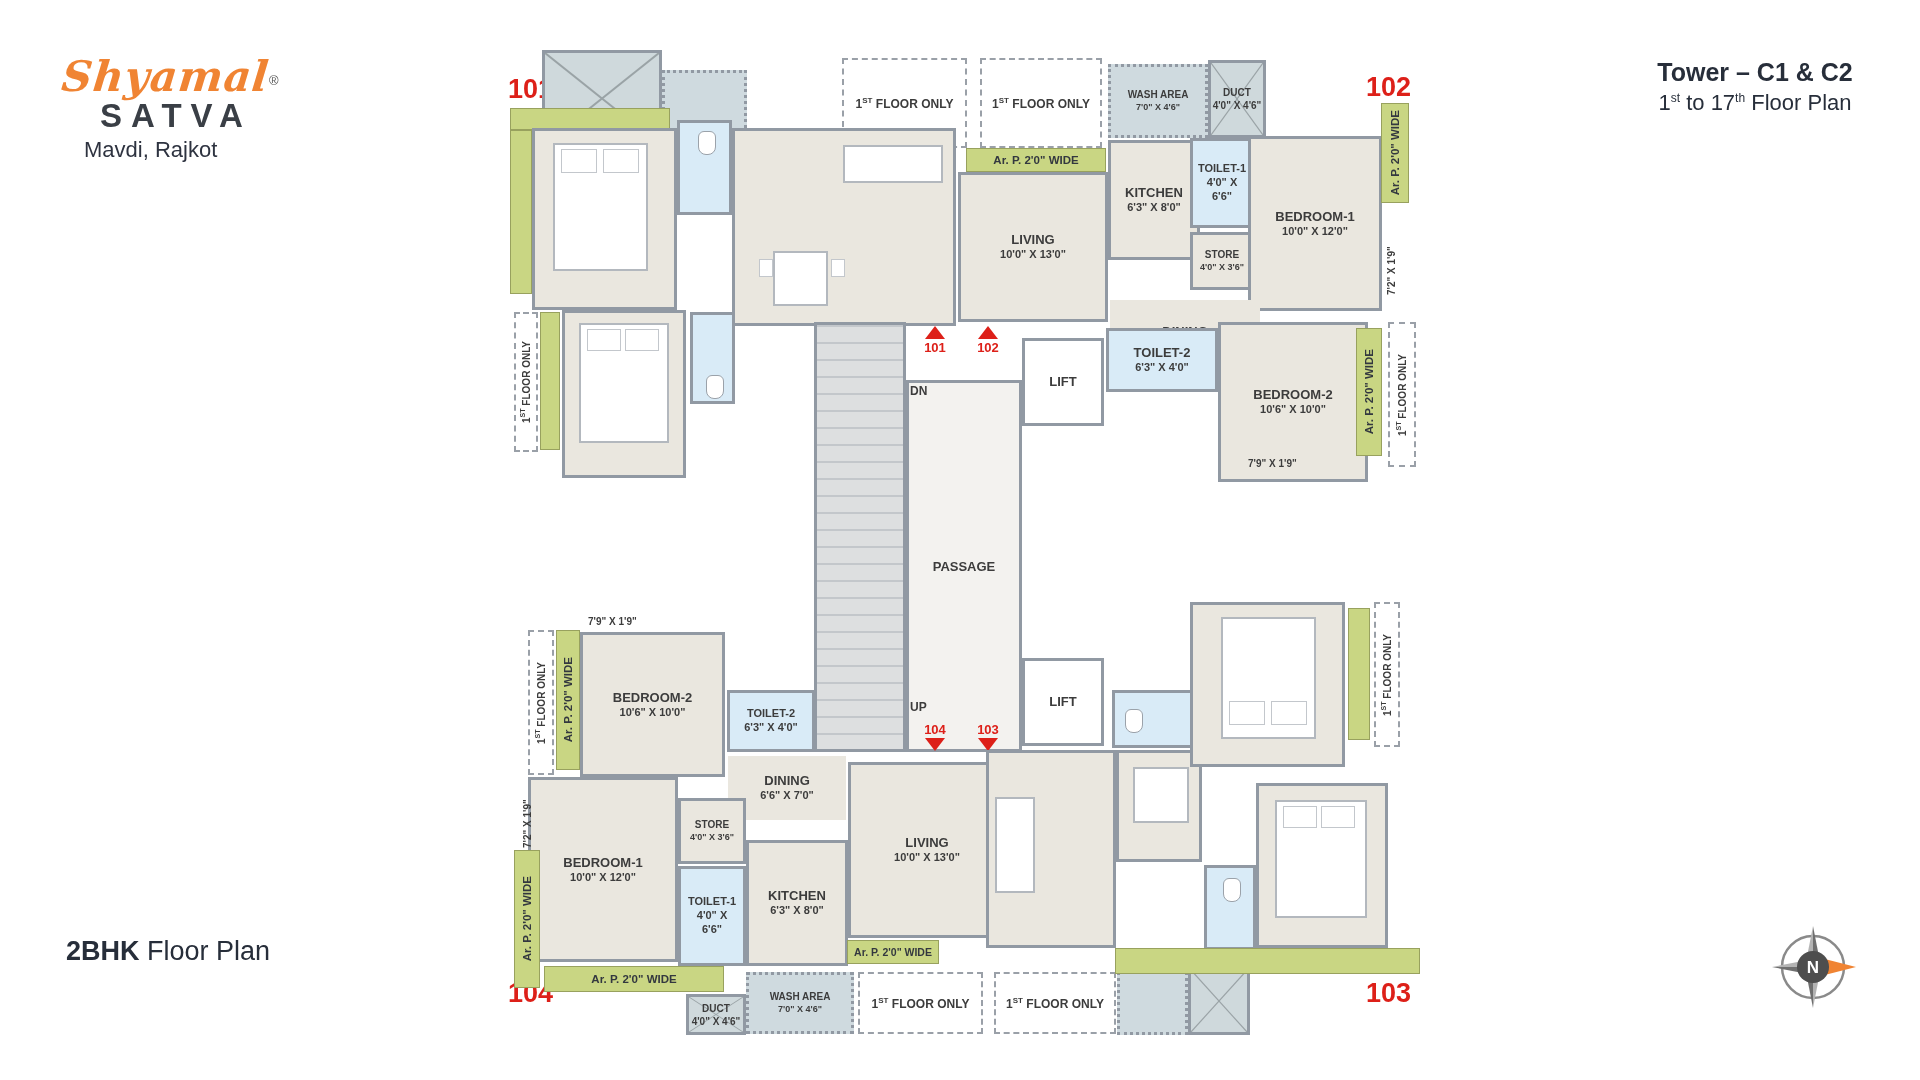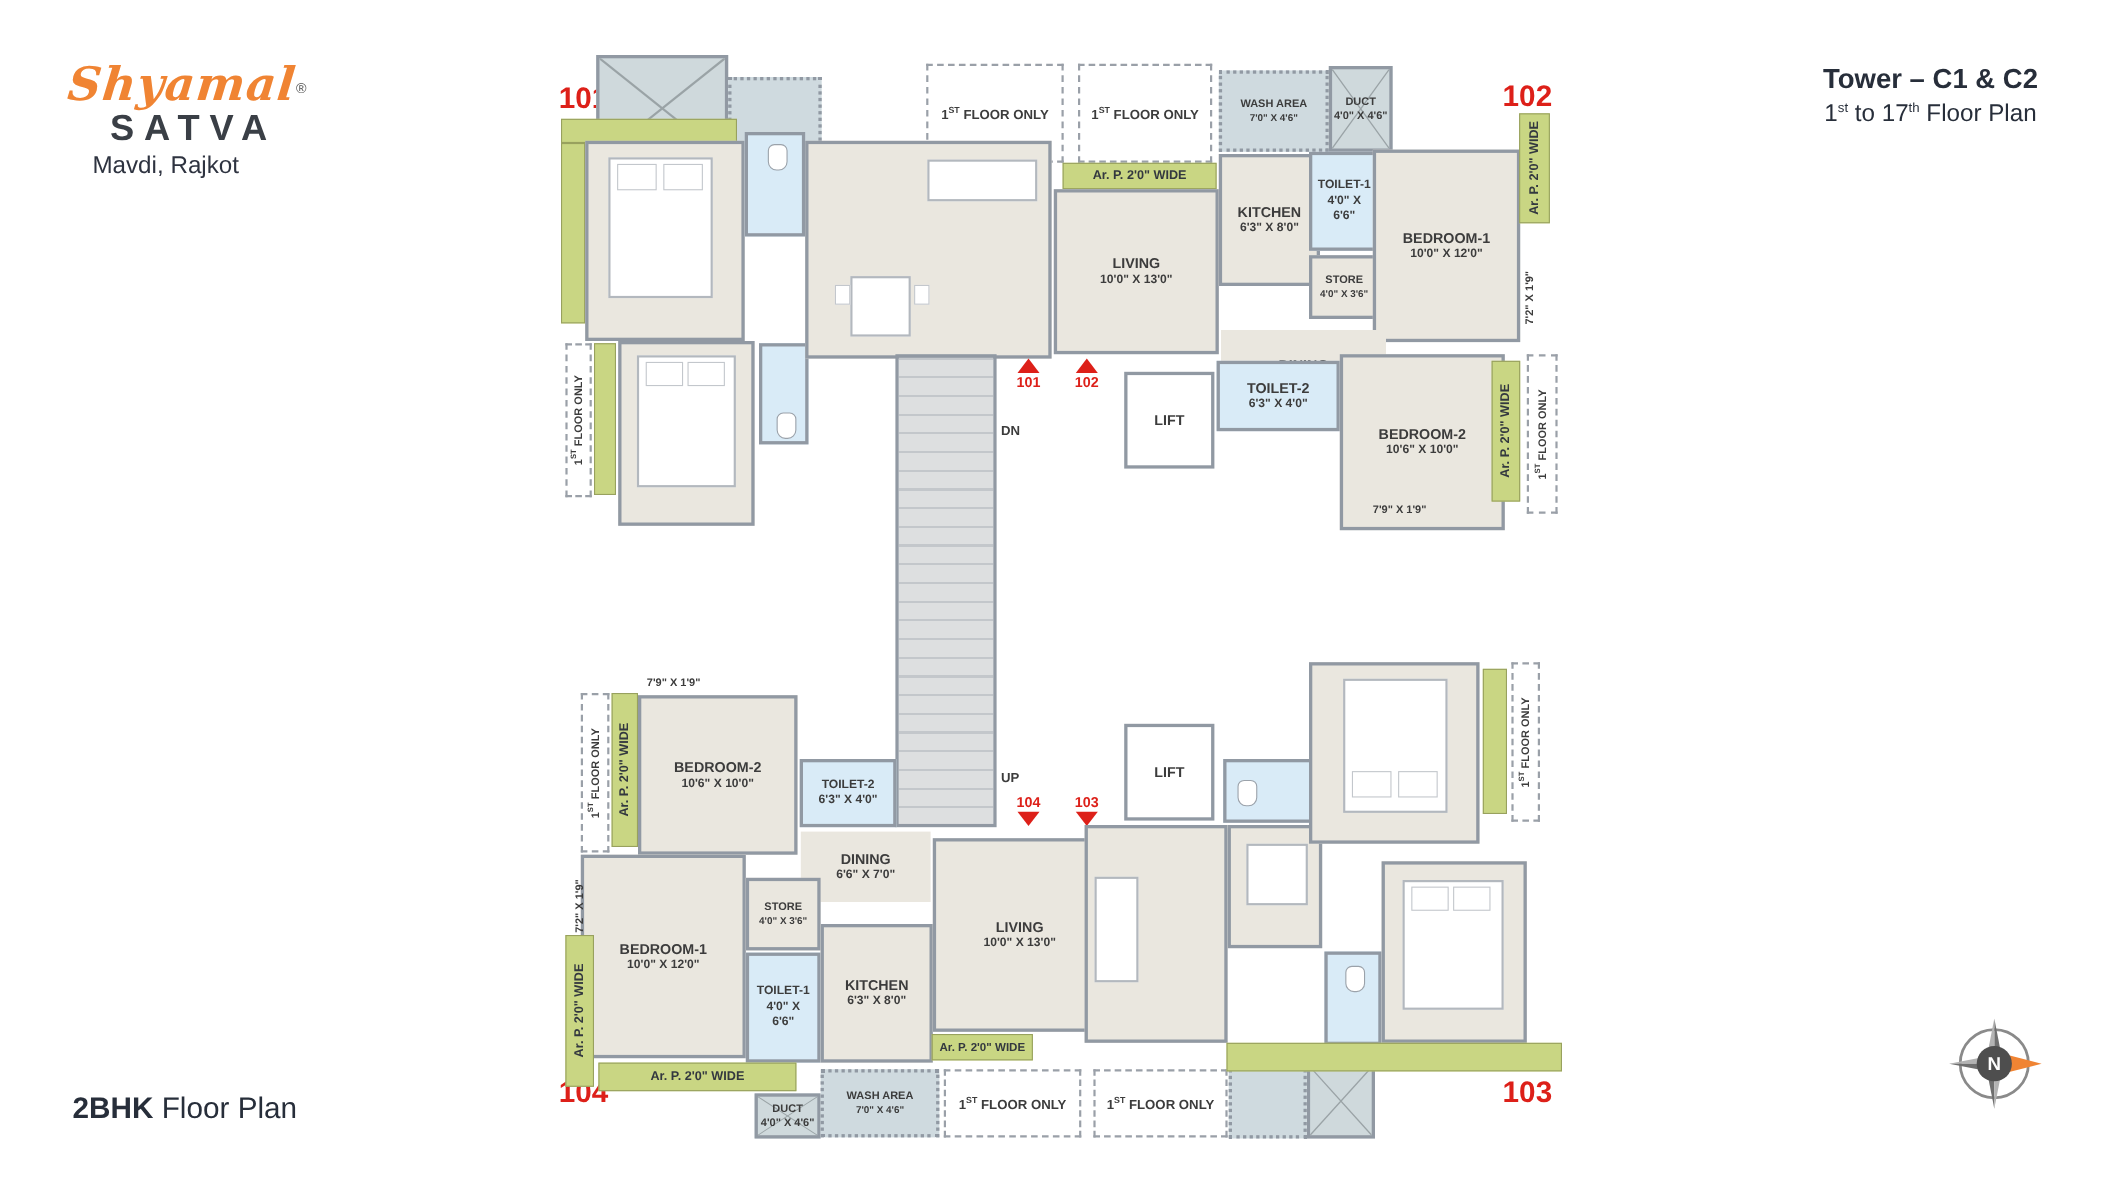--- a/index.html
+++ b/index.html
@@ -9,21 +9,21 @@
   .logo{position:absolute;left:62px;top:52px;width:240px;}
   .logo .script{font-family:"DejaVu Serif",serif;font-style:italic;font-weight:bold;
                 font-size:42px;color:#F08433;letter-spacing:1px;transform:skewX(-6deg);display:inline-block;}
   .logo .reg{font-size:13px;color:#555;vertical-align:super;}
   .logo .satva{font-size:33px;font-weight:bold;letter-spacing:9px;color:#3A3F46;margin-left:38px;margin-top:-4px;}
   .logo .loc{font-size:22px;color:#2E3340;margin-left:22px;margin-top:2px;}
   .titleblock{position:absolute;left:1645px;top:58px;width:220px;text-align:center;color:#272E3A;}
   .titleblock .t1{font-size:25px;font-weight:bold;}
   .titleblock .t2{font-size:22px;margin-top:3px;}
   .titleblock sup{font-size:12px;}
-  .footerlbl{position:absolute;left:66px;top:992px;font-size:27px;color:#272E3A;}
+  .footerlbl{position:absolute;left:66px;top:936px;font-size:27px;color:#272E3A;}
   .footerlbl b{font-weight:bold;}
   
   .plan{position:absolute;left:500px;top:50px;width:920px;height:985px;}
   .room{position:absolute;background:#EAE7DF;border:3px solid #9199A3;box-sizing:border-box;
         display:flex;flex-direction:column;align-items:center;justify-content:center;
         text-align:center;color:#3c3c3c;line-height:1.25;}
   .openroom{border:none;background:#EAE7DF;}
   .toilet{background:#D9EBF7;}
   .white{background:#ffffff;}
   .bluegray{background:#CFDADF;}
@@ -185,20 +185,23 @@
   </div>
   <div class="dimtext" style="left:748px;top:408px;">7'9" X 1'9"</div>
   <div class="greenstrip" style="left:856px;top:278px;width:26px;height:128px;">
       <span class="vtext">Ar. P. 2'0" WIDE</span>
     </div>
   <div class="dashbox" style="left:888px;top:272px;width:28px;height:145px;">
     <span class="vtext" style="font-size:10px;"><span>1</span><sup style="font-size:7px">ST</sup><span> FLOOR ONLY</span></span>
   </div>
 
   <div class="stairs" style="left:314px;top:272px;width:92px;height:430px;"></div>
+  <div class="passage" style="left:406px;top:330px;width:116px;height:372px;">
+      <span>PASSAGE</span>
+    </div>
   <div class="corelbl" style="left:410px;top:334px;">DN</div>
   <div class="corelbl" style="left:410px;top:650px;">UP</div>
   <div class="room white" style="left:522px;top:288px;width:82px;height:88px;">
     <div class="rname">LIFT</div>
   </div>
   <div class="room white" style="left:522px;top:608px;width:82px;height:88px;">
     <div class="rname">LIFT</div>
   </div>
 
   <div class="marker" style="left:415px;top:276px;">

